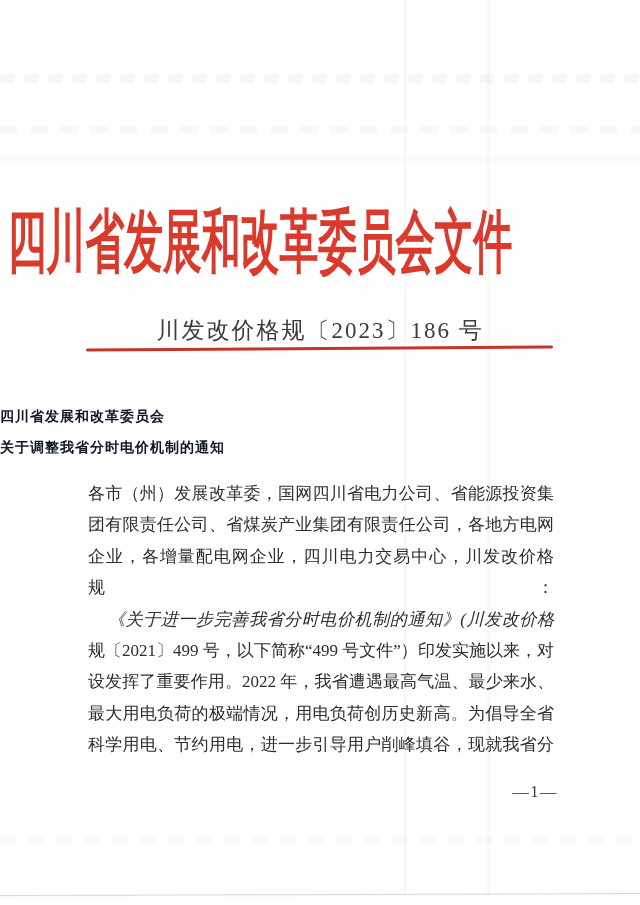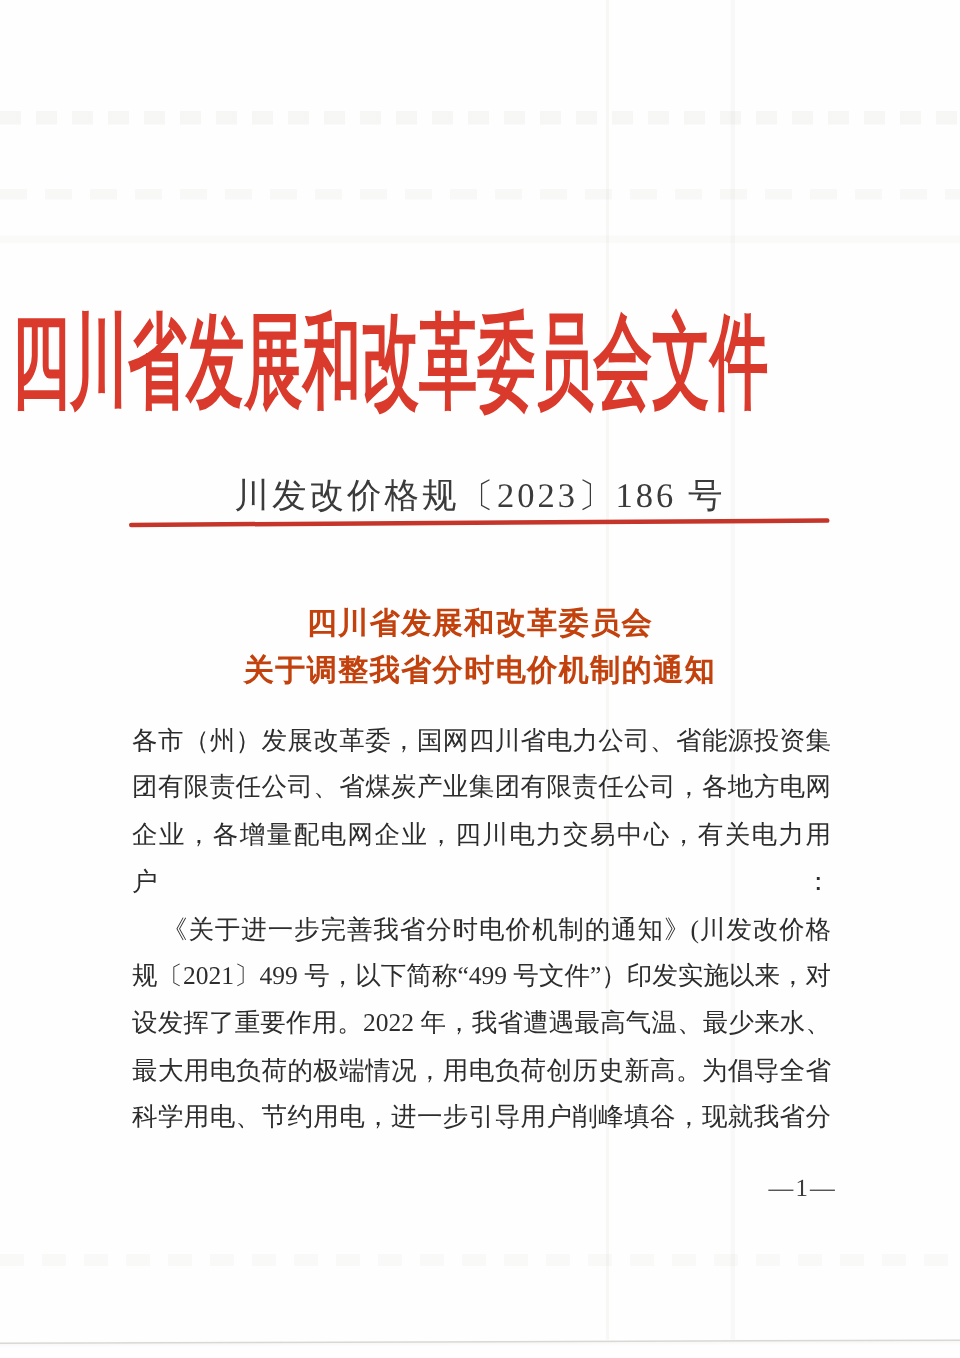--- a/index.html
+++ b/index.html
@@ -61,42 +61,41 @@
     width: 467px; height: 3px;
     background: var(--rule-red, #c53529);
     border-radius: 2px;
     transform: rotate(-0.35deg);
   }
 
   
   .doc-title {
     position: absolute;
     top: 401px; left: 0; right: 0;
-    text-align: center;
-    font-size: 20px;
+    font-size: 14px;
     font-weight: 700;
     line-height: 31px;
     letter-spacing: 1px;
-    color: #c2410c;
+    color: #0f172a;
   }
 
   
   .body-text {
     position: absolute;
     top: 478px; left: 88px;
     width: 466px;
     font-size: 17px;
     line-height: 31.4px;
     color: #2d2d2d;
   }
   .line {
     text-align: justify;
     text-align-last: justify;
   }
-  .line.indent { padding-left: 20px; }
+  .line.indent { padding-left: 20px; font-style: italic; }
 
   
   .page-number {
     position: absolute;
     top: 782px; right: 82px;
     font-size: 16.5px;
     letter-spacing: 1.5px;
     color: #3b3b3b;
   }
 
@@ -132,21 +131,21 @@
 
   <div class="doc-title">
     <div class="doc-title-line">四川省发展和改革委员会</div>
     <div class="doc-title-line">关于调整我省分时电价机制的通知</div>
   </div>
 
   <div class="body-text">
     <div class="para">
       <div class="line">各市（州）发展改革委，国网四川省电力公司、省能源投资集</div>
       <div class="line">团有限责任公司、省煤炭产业集团有限责任公司，各地方电网</div>
-      <div class="line">企业，各增量配电网企业，四川电力交易中心，有关电力用户：</div>
+      <div class="line">企业，各增量配电网企业，四川电力交易中心，川发改价格规：</div>
     </div>
     <div class="para">
       <div class="line indent">《关于进一步完善我省分时电价机制的通知》(川发改价格</div>
       <div class="line">规〔2021〕499 号，以下简称“499 号文件”）印发实施以来，对</div>
       <div class="line">设发挥了重要作用。2022 年，我省遭遇最高气温、最少来水、</div>
       <div class="line">最大用电负荷的极端情况，用电负荷创历史新高。为倡导全省</div>
       <div class="line">科学用电、节约用电，进一步引导用户削峰填谷，现就我省分</div>
     </div>
   </div>
 

